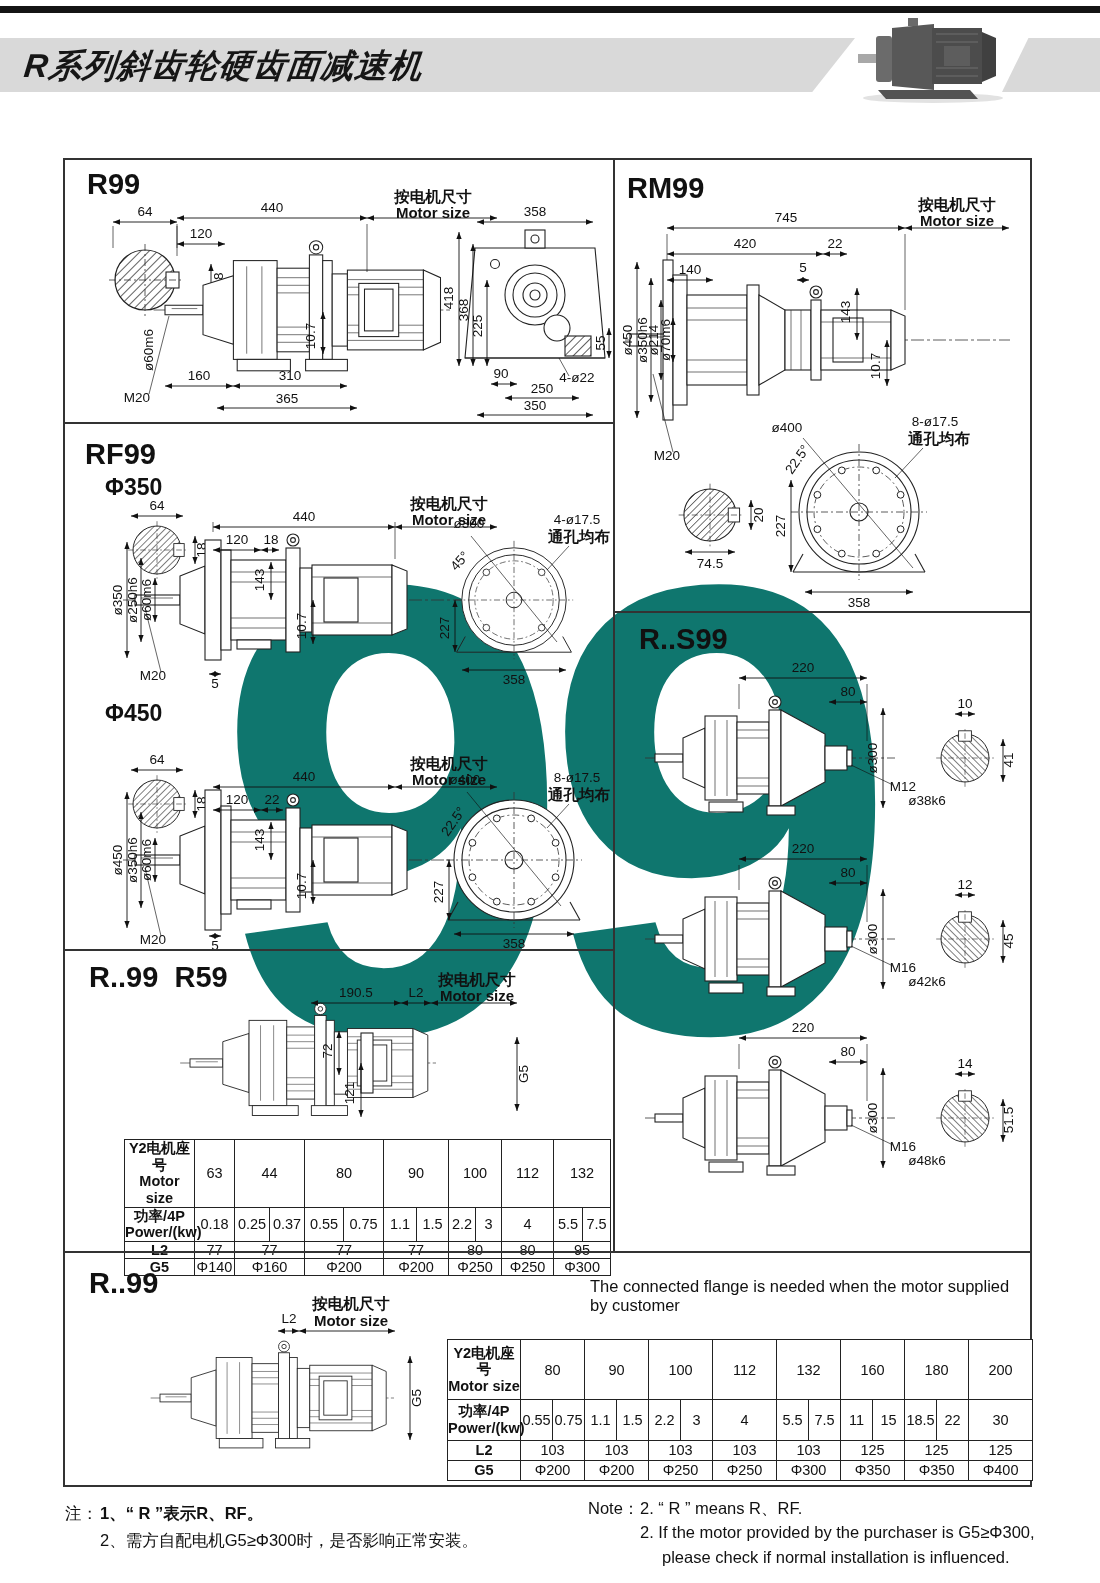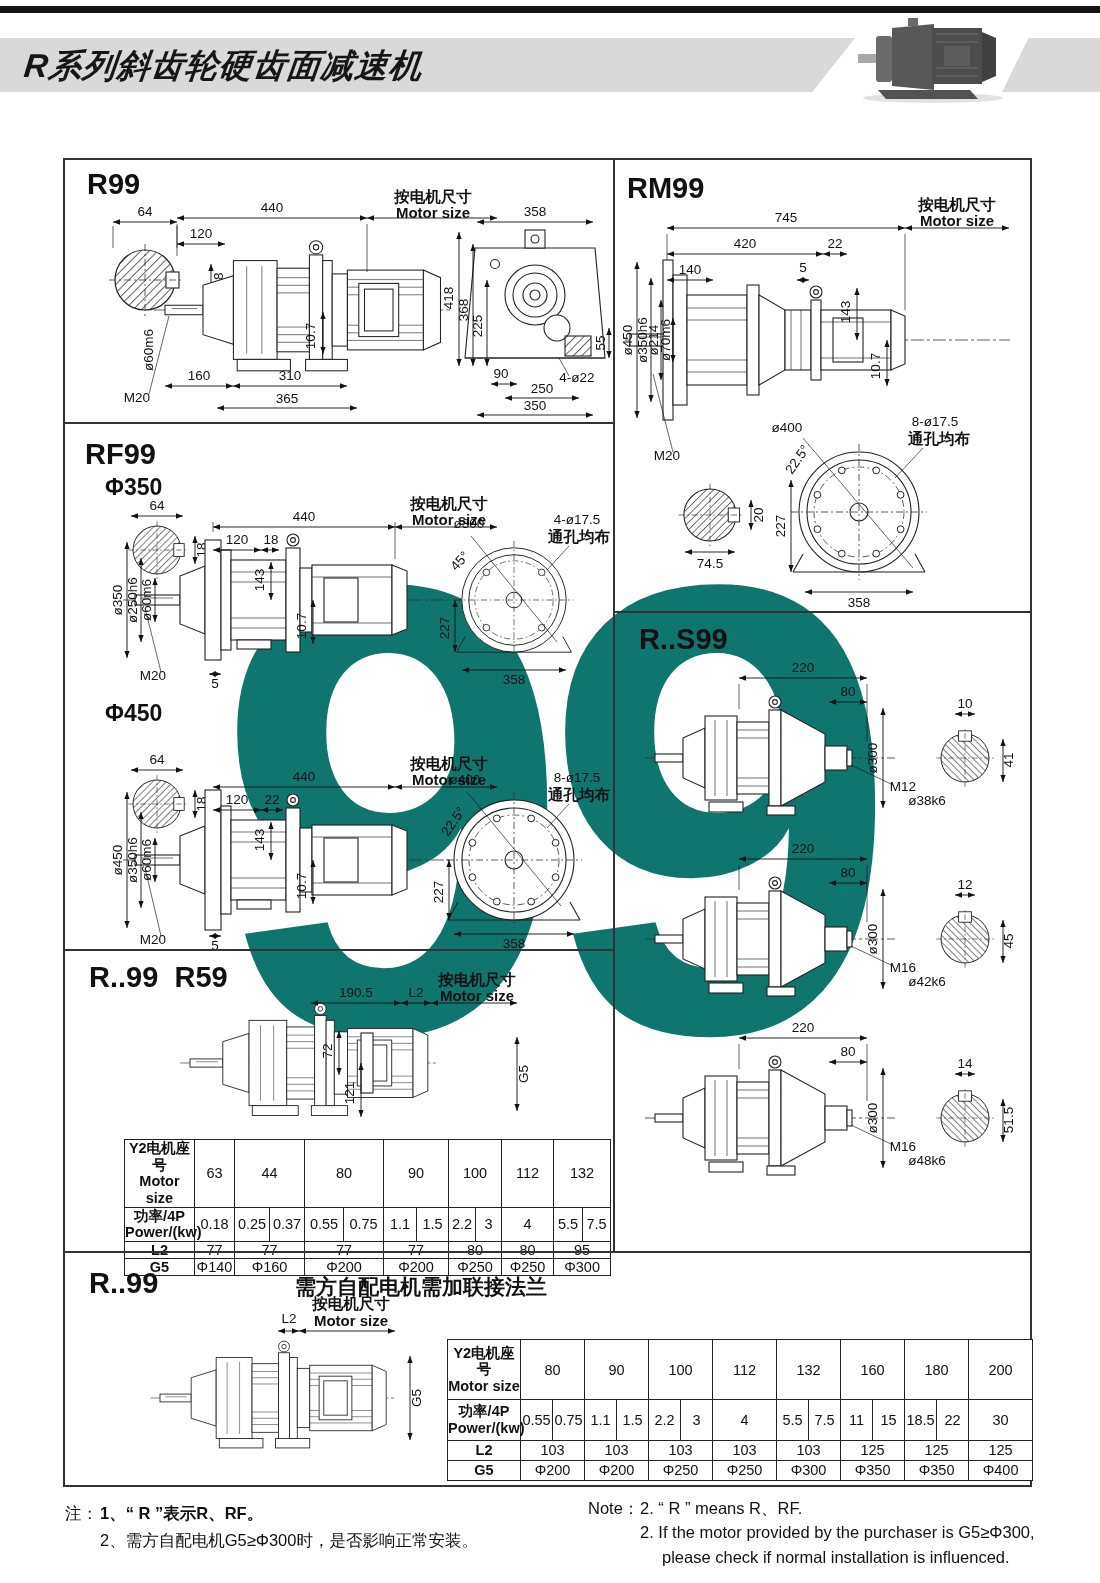--- a/index.html
+++ b/index.html
@@ -636,21 +636,21 @@
           <td colspan="2">Φ250</td>
           <td>Φ250</td>
           <td colspan="2">Φ300</td>
         </tr>
       </tbody>
         </table>
     </div>
 
     <div class="panel" style="left:0;top:1093px;width:965px;height:232px;">
       <div class="ptitle" style="left:24px;top:14px;">R..99</div>
-      <div class="psub" style="left:230px;top:20px;font-size:21px;">需方自配电机需加联接法兰</div>
+      <div style="position:absolute;left:525px;top:24px;font-size:16.5px;z-index:3;">The connected flange is needed when the motor supplied by customer</div>
       <svg width="440" height="232" viewBox="0 0 440 232">
         <g>
           <use href="#sym-unit" transform="translate(95,145) scale(0.78)"></use>
           <line class="d" x1="213" y1="78" x2="234" y2="78" marker-start="url(#arr)" marker-end="url(#arr)"></line>
           <text class="dt" x="224" y="70">L2</text>
           <line class="d" x1="234" y1="78" x2="330" y2="78" marker-start="url(#arr)" marker-end="url(#arr)"></line>
           <text class="cnb" x="286" y="56">按电机尺寸</text>
           <text class="dtb" x="286" y="73">Motor size</text>
           <line class="d" x1="345" y1="103" x2="345" y2="187" marker-start="url(#arr)" marker-end="url(#arr)"></line>
           <text class="dt" x="356" y="145" transform="rotate(-90 356 145)">G5</text>

